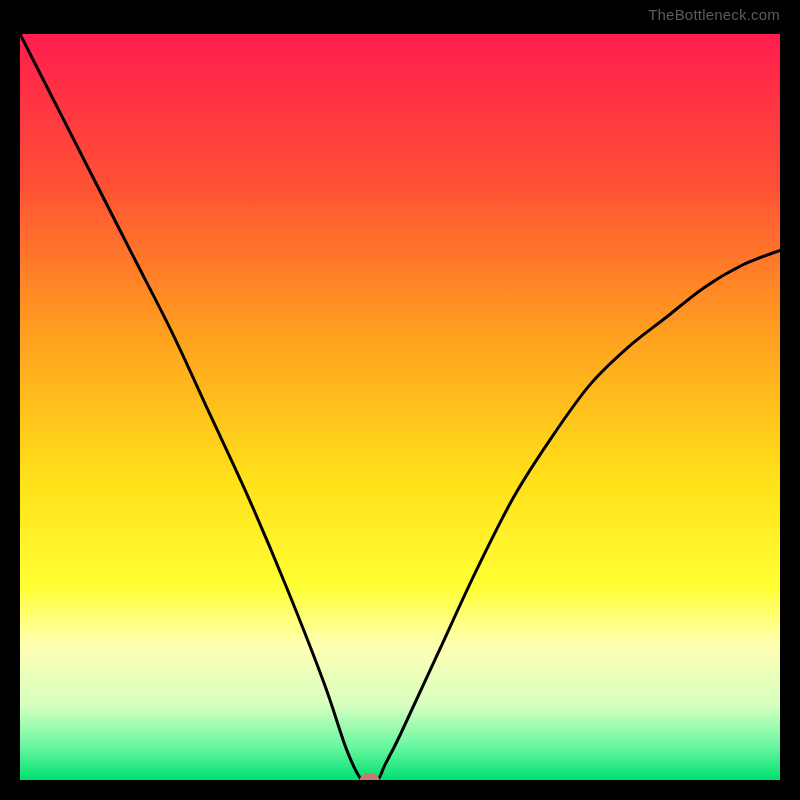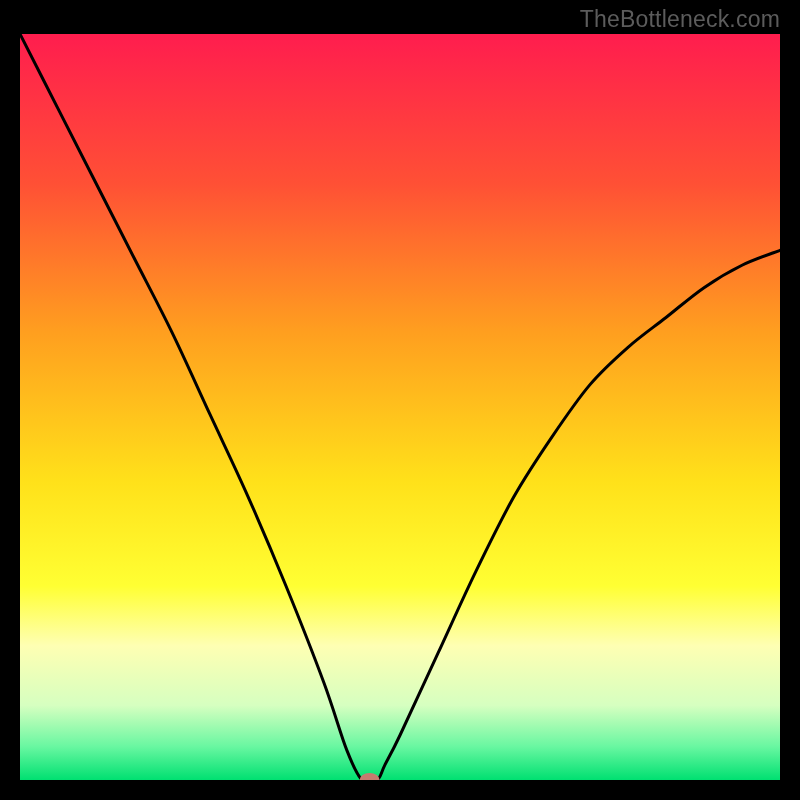--- a/index.html
+++ b/index.html
@@ -16,21 +16,21 @@
     top: 34px;
     width: 760px;
     height: 746px;
     background: #000;
   }
   .watermark {
     position: absolute;
     top: 6px;
     right: 20px;
     font-family: Arial, Helvetica, sans-serif;
-    font-size: 23px;
+    font-size: 15px;
     color: #5c5c5c;
     letter-spacing: 0.2px;
   }
   svg { display: block; }
 </style>
 </head>
 <body>
 
 <div class="watermark">TheBottleneck.com</div>
 

